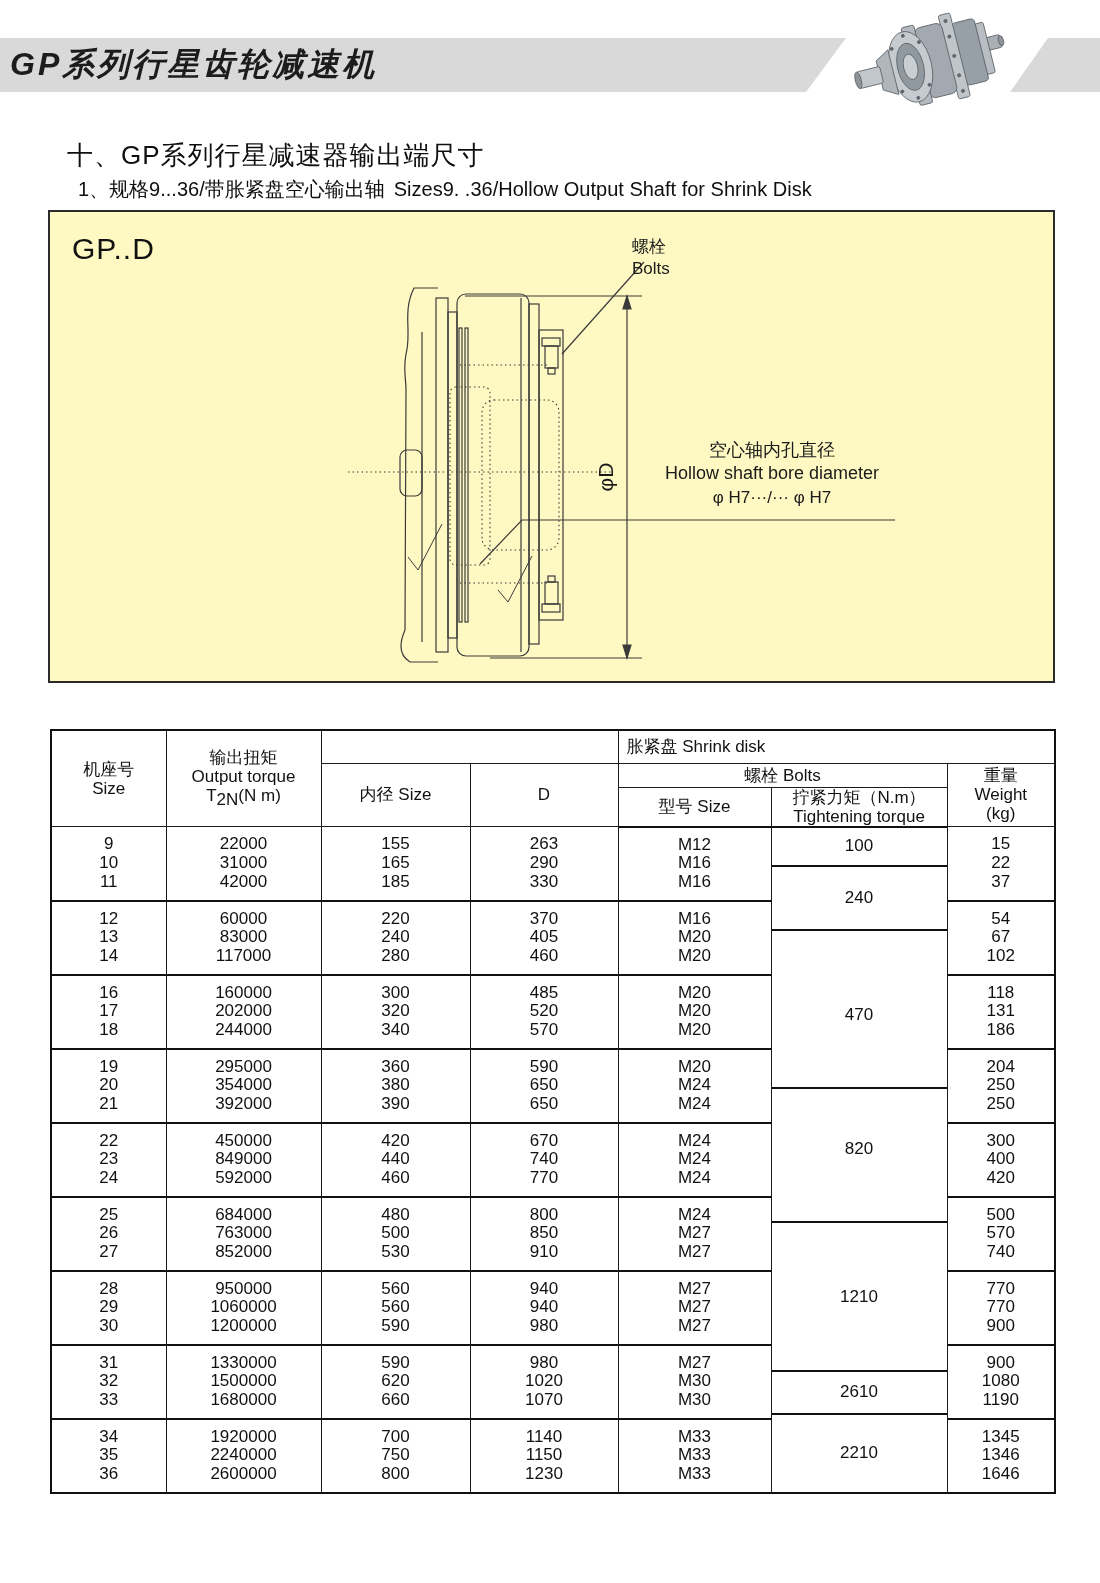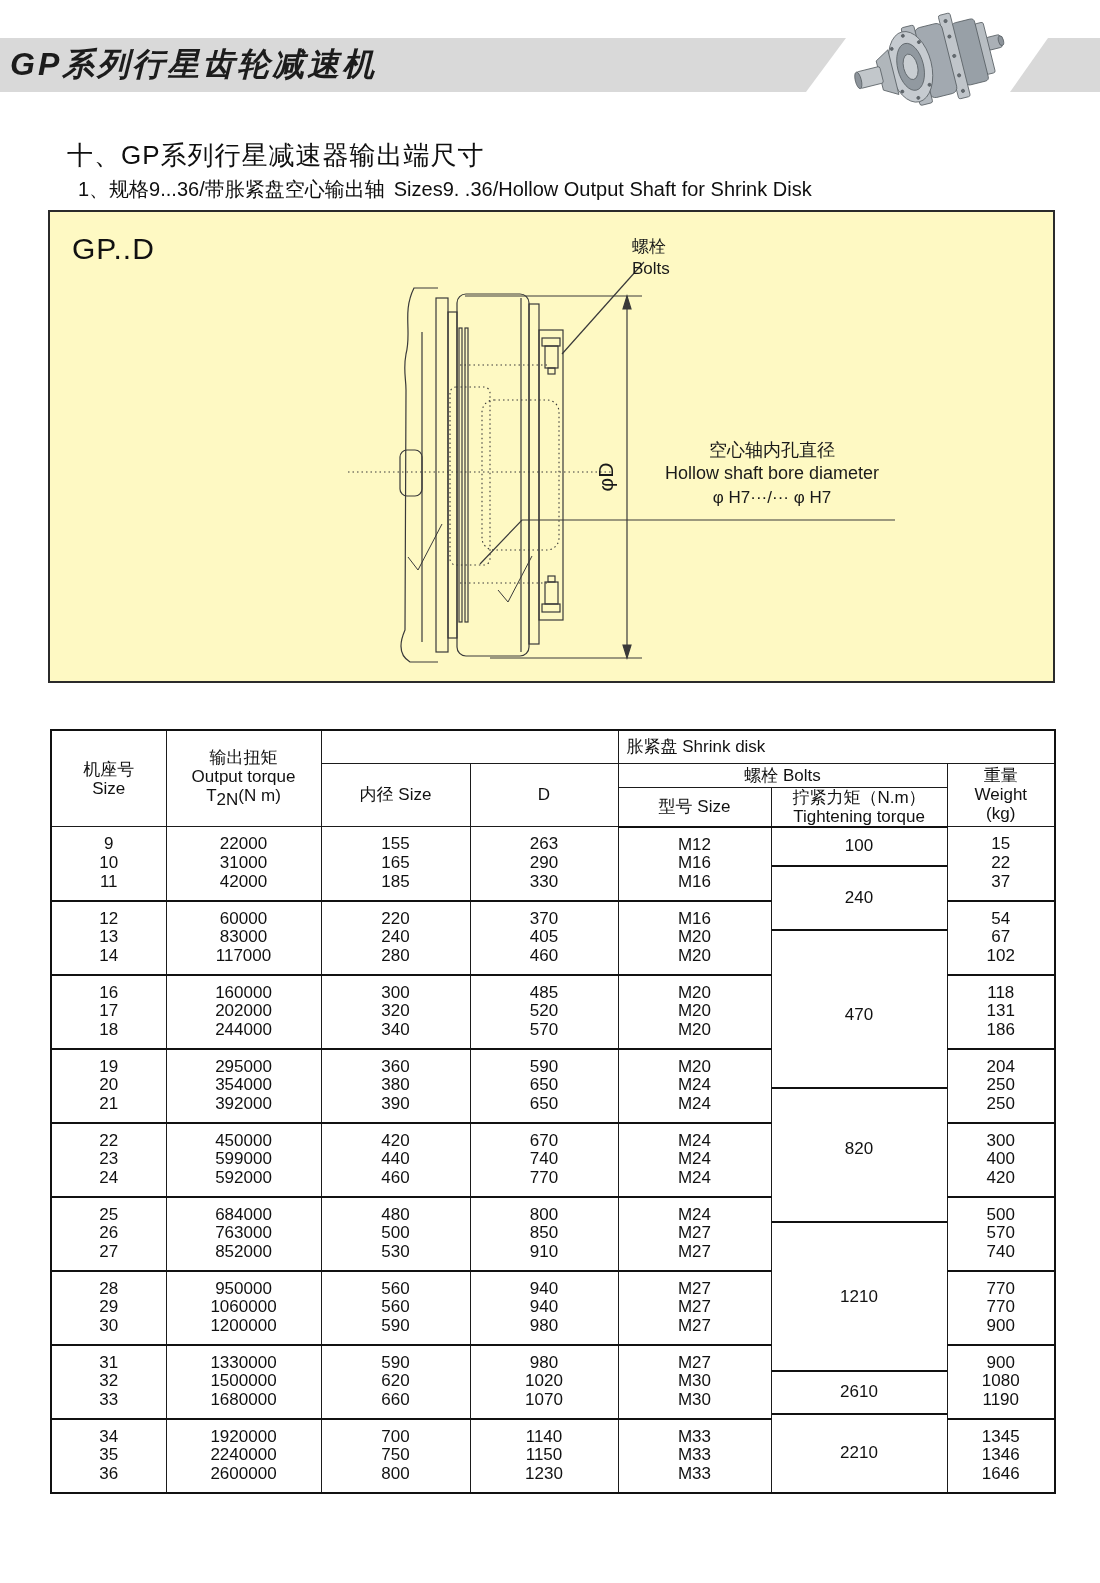--- a/index.html
+++ b/index.html
@@ -420,21 +420,21 @@
         <td>
           <div class="cell-lines">
             <div class="line">22</div>
             <div class="line">23</div>
             <div class="line">24</div>
           </div>
         </td>
         <td>
           <div class="cell-lines">
             <div class="line">450000</div>
-            <div class="line">599000</div>
+            <div class="line">849000</div>
             <div class="line">592000</div>
           </div>
         </td>
         <td>
           <div class="cell-lines">
             <div class="line">420</div>
             <div class="line">440</div>
             <div class="line">460</div>
           </div>
         </td>

